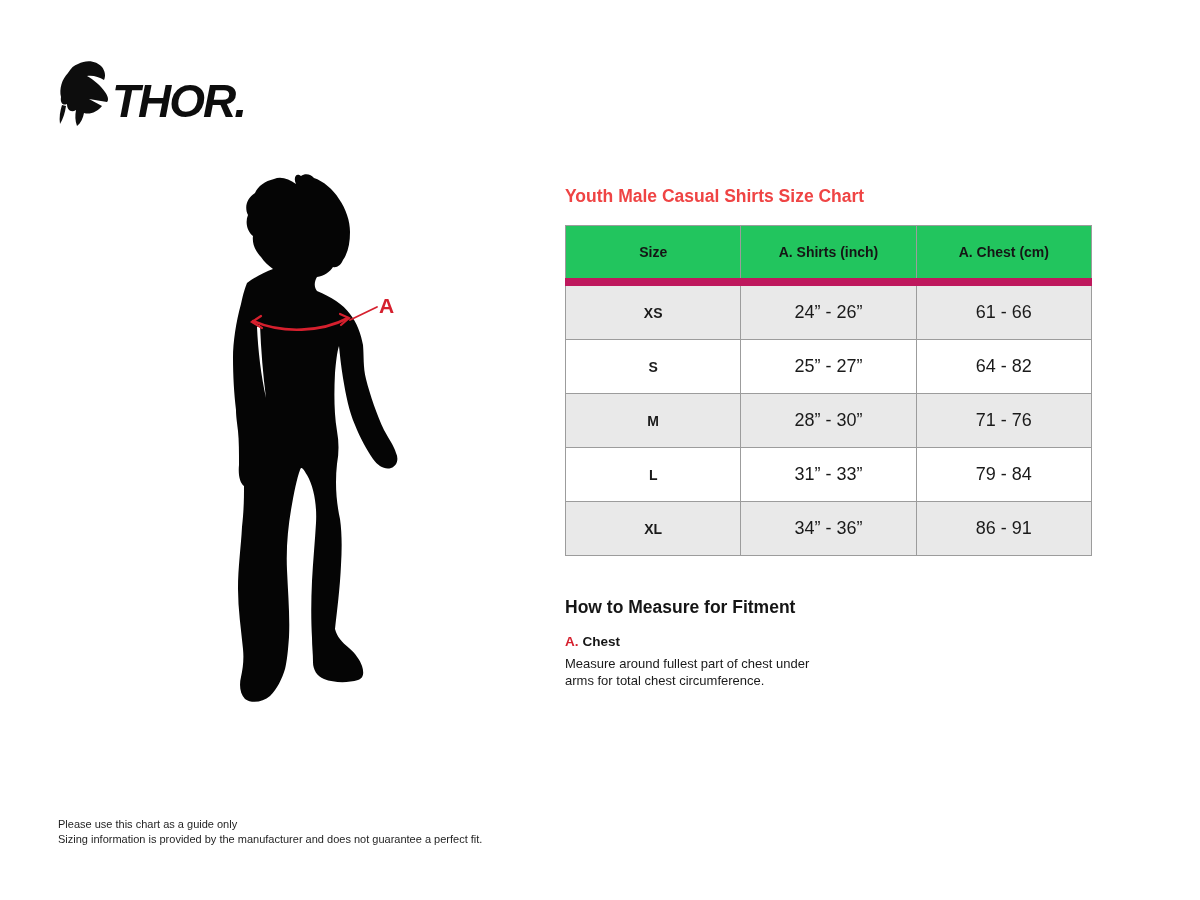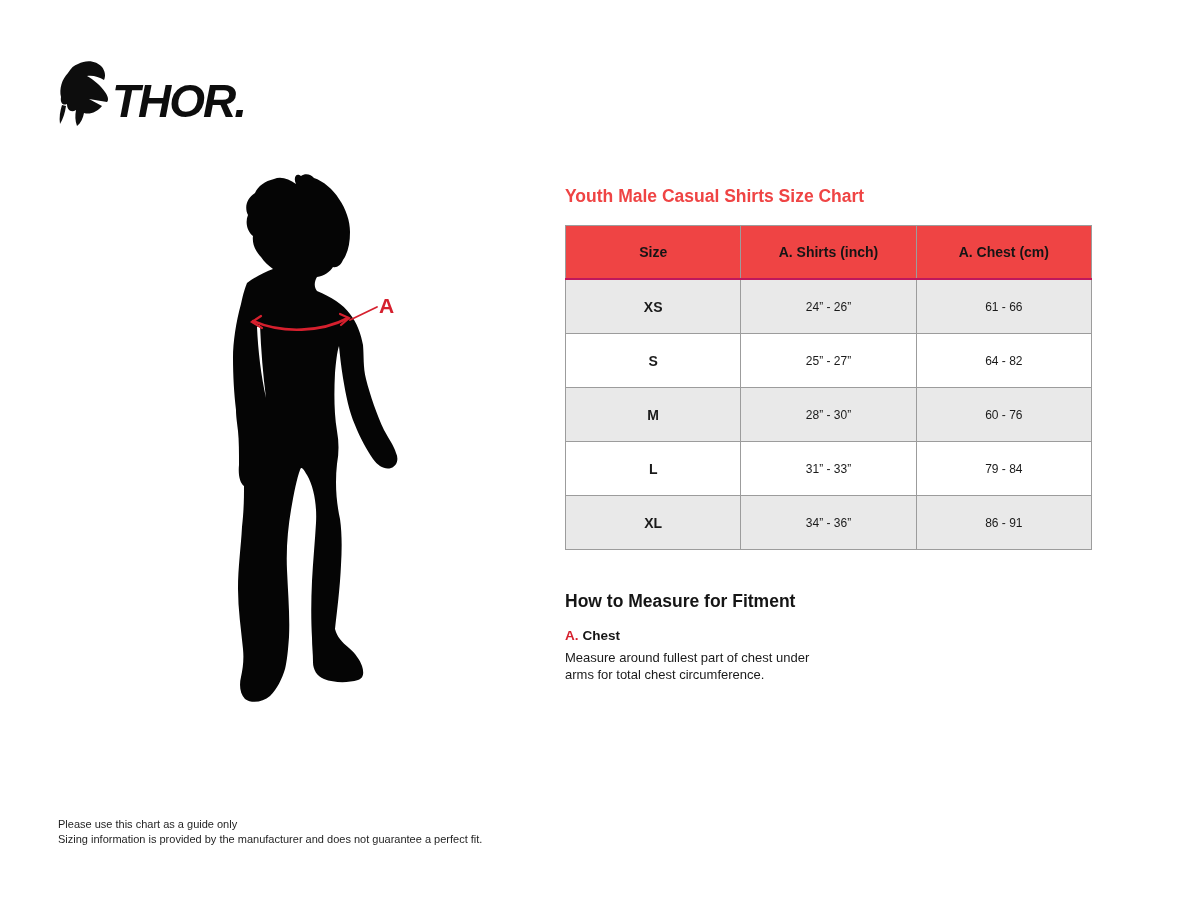--- a/index.html
+++ b/index.html
@@ -25,24 +25,24 @@
   .chart-title{
     margin:0 0 19px 0;font-size:17.5px;line-height:20px;font-weight:bold;color:#ef4444;
   }
   table.size-chart{
     border-collapse:collapse;width:527px;table-layout:fixed;
   }
   table.size-chart th, table.size-chart td{
     border:1px solid #9c9c9c;text-align:center;vertical-align:middle;padding:0;
   }
   table.size-chart thead th{
-    height:52px;background:#ef4444;font-size:14px;font-weight:bold;color:#151515;
-    border-bottom:2px solid #be185d;
+    height:52px;background:#22c55e;font-size:14px;font-weight:bold;color:#151515;
+    border-bottom:8px solid #be185d;
   }
-  table.size-chart tbody td{height:53px;font-size:12px;color:#1a1a1a;background:#ffffff;}
+  table.size-chart tbody td{height:53px;font-size:18px;color:#1a1a1a;background:#ffffff;}
   table.size-chart tbody tr.alt td{background:#e9e9e9;}
   table.size-chart tbody td.size-cell{font-size:14px;font-weight:bold;}
   .measure-heading{
     margin:41px 0 0 0;font-size:17.5px;line-height:20px;font-weight:bold;color:#151515;
   }
   .measure-item{margin-top:17px;font-size:13.5px;font-weight:bold;line-height:16px;}
   .measure-item .key{color:#d6202e;margin-right:4px;}
   .measure-item .name{color:#151515;}
   .measure-desc{
     margin:5px 0 0 0;width:250px;font-size:13px;line-height:17px;color:#1a1a1a;font-weight:normal;
@@ -134,21 +134,21 @@
           <td>61 - 66</td>
         </tr>
         <tr>
           <td class="size-cell">S</td>
           <td>25” - 27”</td>
           <td>64 - 82</td>
         </tr>
         <tr class="alt">
           <td class="size-cell">M</td>
           <td>28” - 30”</td>
-          <td>60 - 76</td>
+          <td>71 - 76</td>
         </tr>
         <tr>
           <td class="size-cell">L</td>
           <td>31” - 33”</td>
           <td>79 - 84</td>
         </tr>
         <tr class="alt">
           <td class="size-cell">XL</td>
           <td>34” - 36”</td>
           <td>86 - 91</td>

